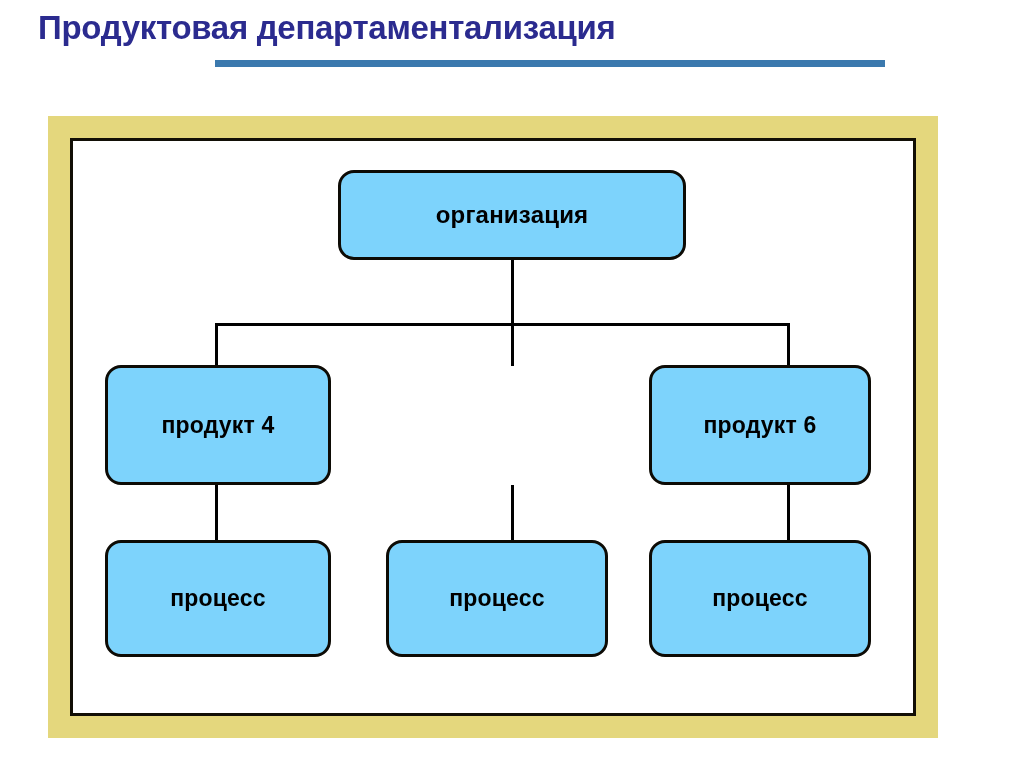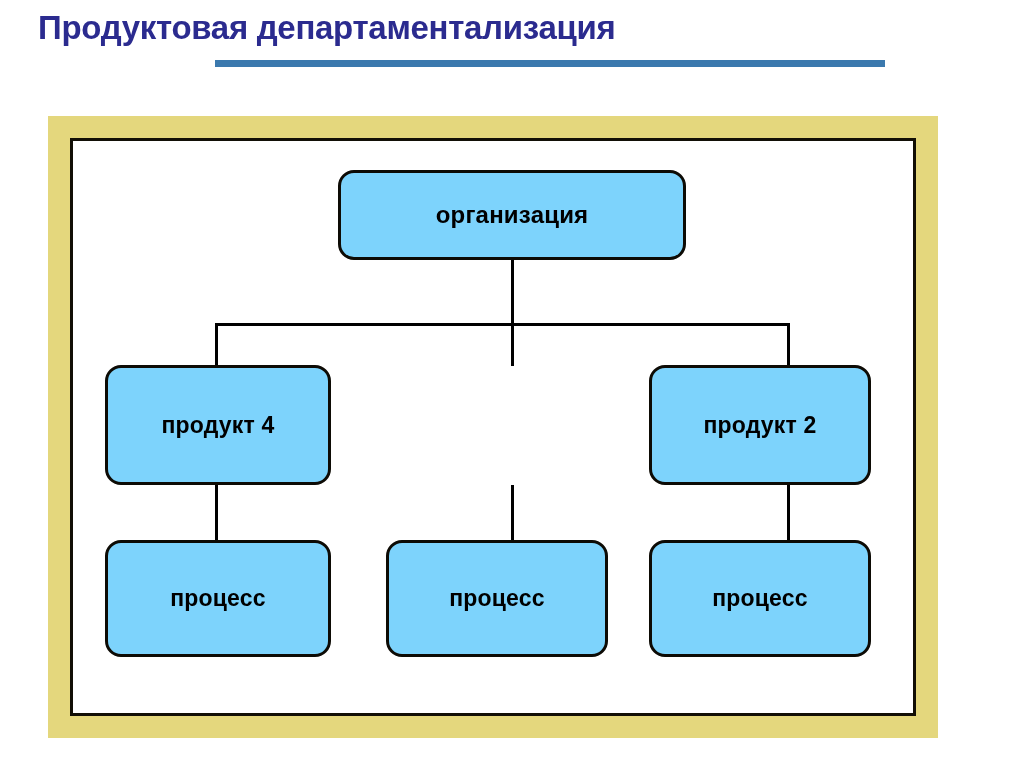--- a/index.html
+++ b/index.html
@@ -135,19 +135,19 @@
   <div class="conn conn-v drop-c1"></div>
   <div class="conn conn-v drop-c2"></div>
   <div class="conn conn-v drop-c3"></div>
   <div class="conn conn-v link-c1"></div>
   <div class="conn conn-v link-c2"></div>
   <div class="conn conn-v link-c3"></div>
 
   <div class="node node-root">организация</div>
 
   <div class="node node-p1">продукт 4</div>
-  <div class="node node-p3">продукт 2</div>
+  <div class="node node-p3">продукт 6</div>
 
   <div class="node node-c1">процесс</div>
   <div class="node node-c2">процесс</div>
   <div class="node node-c3">процесс</div>
 
 </div>
 
 </body></html>

